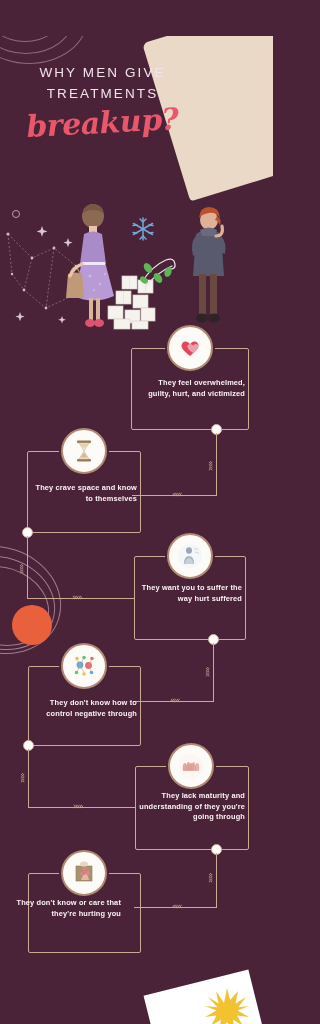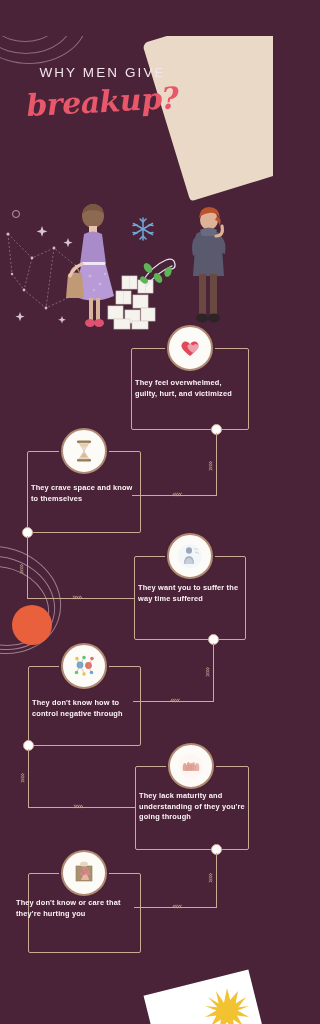--- a/index.html
+++ b/index.html
@@ -76,21 +76,21 @@
   .node { position:absolute; }
   .card {
     position:absolute;
     border:1px solid #cbab94;
     border-radius:2px;
     background:transparent;
   }
   .card-text {
     position:absolute; left:8px; right:8px;
     color:#fdf3f6; font-size:7.4px; font-weight:700;
-    line-height:10.5px; text-align:left; letter-spacing:.15px;
+    line-height:10.5px; text-align:right; letter-spacing:.15px;
   }
   .badge {
     position:absolute; width:46px; height:46px; border-radius:50%;
     background:#fdfbf7; border:2px solid #b08a72;
     box-shadow:0 0 0 2px #4a2338;
     display:flex; align-items:center; justify-content:center;
     overflow:hidden;
   }
   .badge svg { display:block; }
 
@@ -244,20 +244,21 @@
 
   <div class="deco moon"></div>
   <svg class="deco sun" viewBox="0 0 44 44">
     <g fill="#f2c230">
       <path d="M22 0 l3.2 12 L33 3 l-2.4 12.6 L41 9 l-7.6 10.2 L44 18 l-11.4 4.6 L44 29 l-12-1.4 L38 38 l-10-6.6 L30 44 l-8-10 L14 44 l2-12.6 L6 38 l5.4-10.4 L0 29 l11.4-6.4 L0 18 l12.4 1.2 L3 9 l10.6 6.6 L11 3 l8 12z"></path>
     </g>
   </svg>
 
   <div class="title-block">
     <div class="title-line">WHY MEN GIVE</div>
+    <div class="title-line">TREATMENTS</div>
     <div class="title-script">breakup?</div>
   </div>
 
   <div class="flow">
 
     <div class="node">
       <div class="card" style="left:131px; top:312px; width:118px; height:82px;"></div>
       <div class="card-text" style="left:135px; top:342px; width:110px;">They feel overwhelmed, guilty, hurt, and victimized</div>
       <div class="badge" style="left:167px; top:289px;">
         <svg width="26" height="26" viewBox="0 0 26 26">
@@ -287,21 +288,21 @@
       </div>
       <div class="dot" style="left:22px; top:491px;"></div>
     </div>
     <div class="conn conn-v" style="left:27px; top:500px; height:62px;"></div>
     <div class="chev chev-v" style="left:16px; top:528px;">‹‹‹‹‹</div>
     <div class="conn conn-h" style="left:27px; top:562px; width:108px;"></div>
     <div class="chev" style="left:72px; top:558px;">›››››</div>
 
     <div class="node">
       <div class="card" style="left:134px; top:520px; width:112px; height:84px;"></div>
-      <div class="card-text" style="left:138px; top:547px; width:104px;">They want you to suffer the way time suffered</div>
+      <div class="card-text" style="left:138px; top:547px; width:104px;">They want you to suffer the way hurt suffered</div>
       <div class="badge" style="left:167px; top:497px;">
         <svg width="26" height="26" viewBox="0 0 26 26">
           <circle cx="13" cy="13" r="12" fill="#f4f7fa"></circle>
           <ellipse cx="12" cy="7.5" rx="3" ry="3.2" fill="#9aa7b8"></ellipse>
           <path d="M7 21 q0-8 5-8 q5 0 5 8z" fill="#aab6c6"></path>
           <path d="M7.5 21 q1.5-6 4.5-6 q3 0 4.5 6z" fill="#c6d0dc"></path>
           <g stroke="#b9c3d0" stroke-width="0.7" fill="none">
             <path d="M17 6 q3-1 4 1"></path>
               <path d="M18 9 q3 0 4 2"></path>
           </g>

